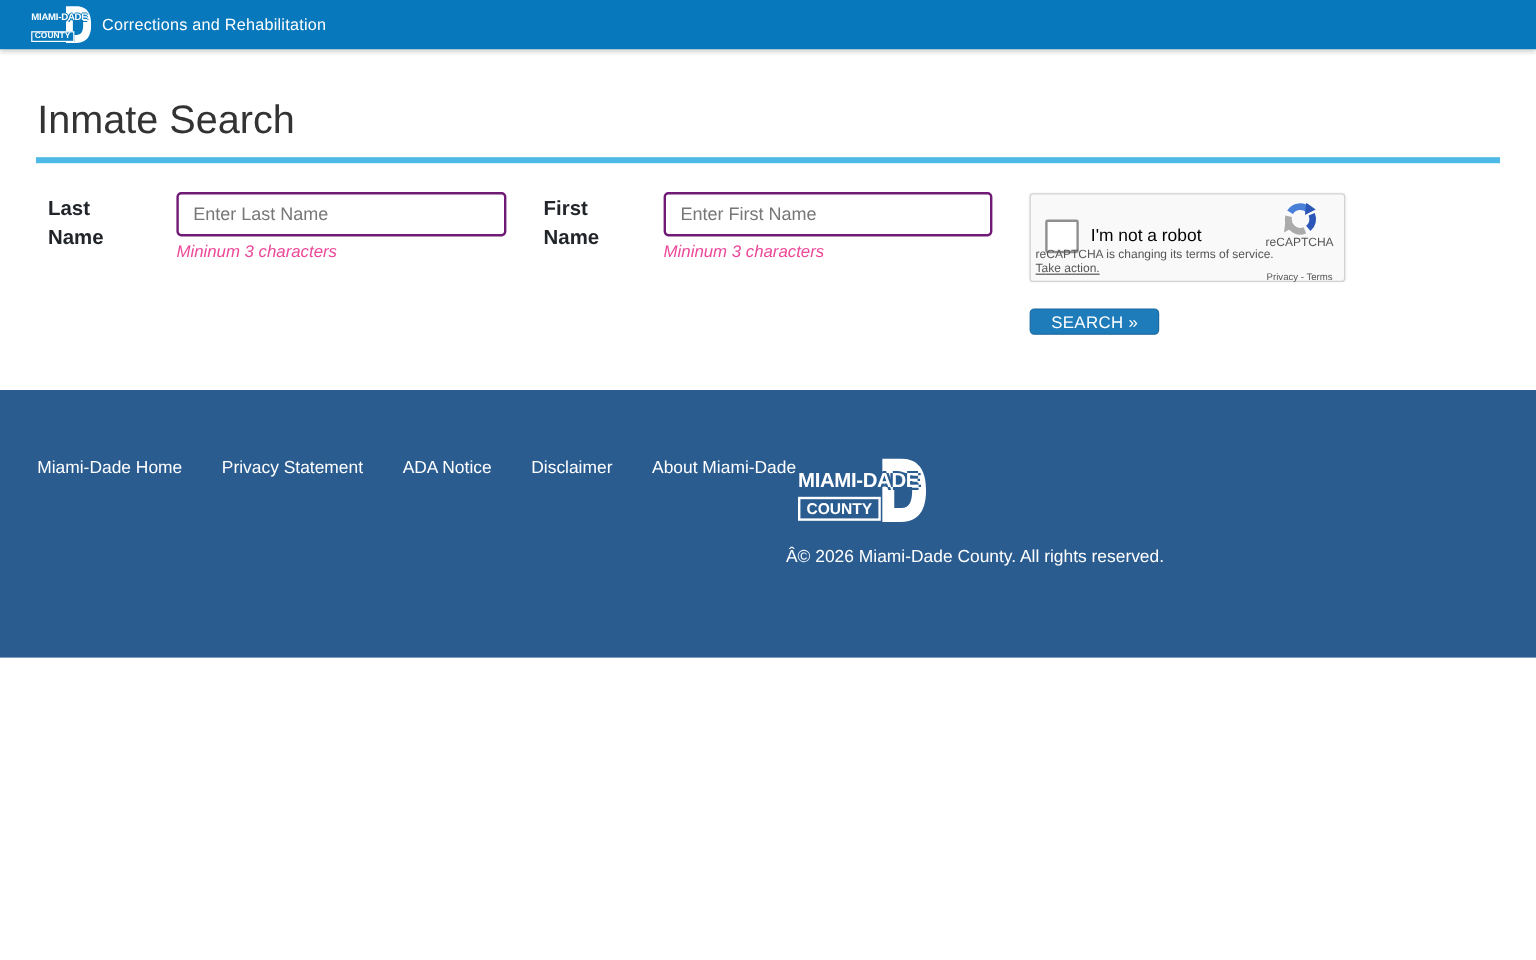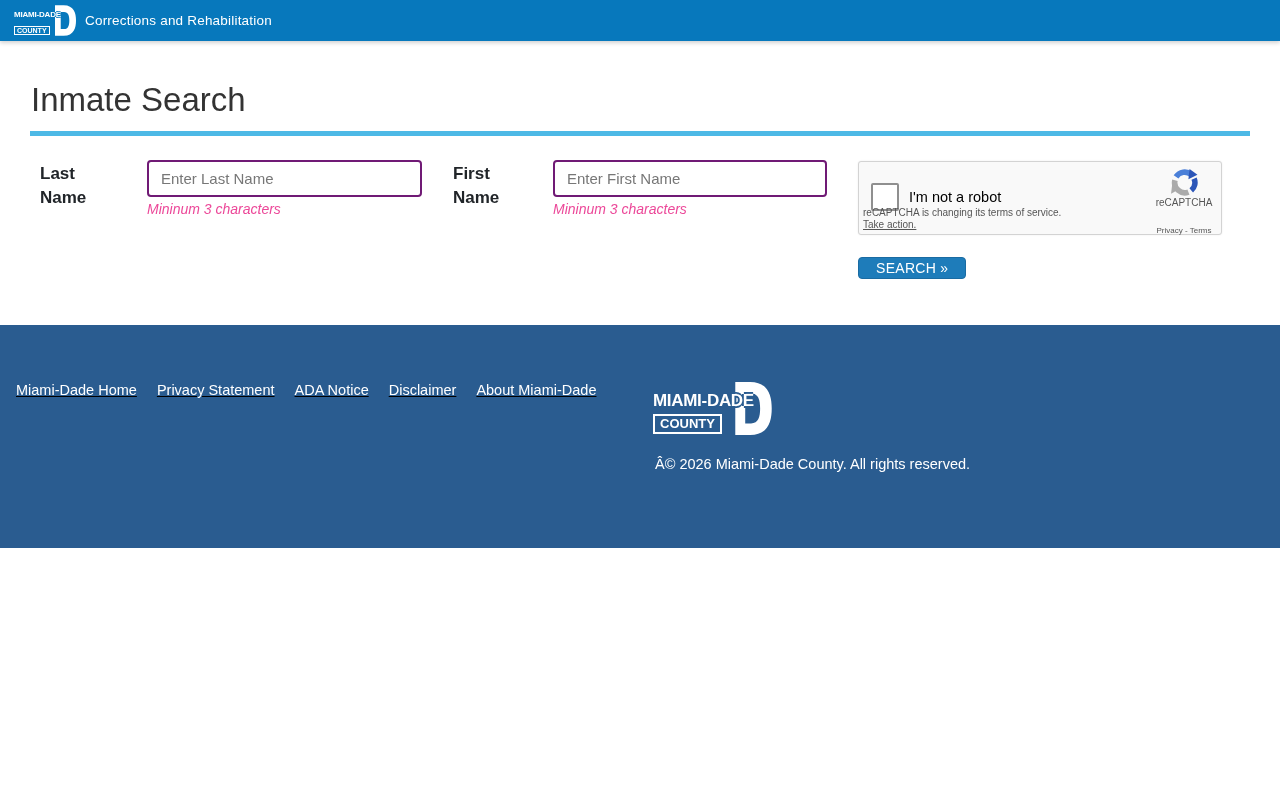--- a/index.html
+++ b/index.html
@@ -22,21 +22,21 @@
     padding-left: 14px;
     box-shadow: 0 2px 4px rgba(0,0,0,0.18);
   }
   .header-title {
     color: #ffffff; font-size: 13.5px; margin-left: 9px; letter-spacing: 0.2px;
   }
 
   
   .mdc-logo { position: relative; display: inline-block; }
   .mdc-logo .mdc-d { position: absolute; top: 0; right: 0; }
-  .mdc-text { position: relative; z-index: 2; display: inline-block; }
+  .mdc-text { position: relative; z-index: 2; display: inline-block; margin-left: 12px; }
   .mdc-line1 {
     display: block; color: #fff; font-weight: bold; white-space: nowrap;
   }
   .mdc-line2 {
     display: inline-block; color: #fff; font-weight: bold;
     border: solid #fff; white-space: nowrap;
   }
   
   .mdc-logo.small { width: 62px; height: 31px; }
   .mdc-logo.small .mdc-text { margin-top: 5px; }
@@ -91,21 +91,21 @@
   .field-hint {
     position: absolute; top: 201px;
     font-size: 14px; color: #ec4899; font-style: italic;
   }
   .hint-last { left: 147px; }
   .hint-first { left: 553px; }
 
   
   .recaptcha {
     position: absolute; left: 858px; top: 161px;
-    width: 364px; height: 74px;
+    width: 263px; height: 74px;
     background: #f9f9f9;
     border: 1px solid #d3d3d3; border-radius: 3px;
     box-shadow: 0 0 2px rgba(0,0,0,0.08);
   }
   .rc-checkbox {
     position: absolute; left: 12px; top: 21px;
     width: 28px; height: 28px;
     background: #ffffff; border: 2px solid #8f8f8f; border-radius: 2px;
     cursor: pointer;
   }
@@ -138,22 +138,22 @@
     cursor: pointer;
   }
 
   
   .footer {
     position: absolute; left: 0; top: 325px;
     width: 1280px; height: 223px;
     background: #2a5c90;
   }
   .footer-links {
-    position: absolute; left: 16px; top: 57px;
-    display: flex; gap: 20px; text-decoration: underline;
+    position: absolute; left: 31px; top: 57px;
+    display: flex; gap: 33px;
   }
   .footer-link {
     color: #ffffff; font-size: 14.5px; text-decoration: none; cursor: pointer;
     white-space: nowrap;
   }
   .footer-logo-wrap { position: absolute; left: 653px; top: 57px; }
   .footer-copyright {
     position: absolute; left: 655px; top: 131px;
     color: #ffffff; font-size: 14.5px;
   }

